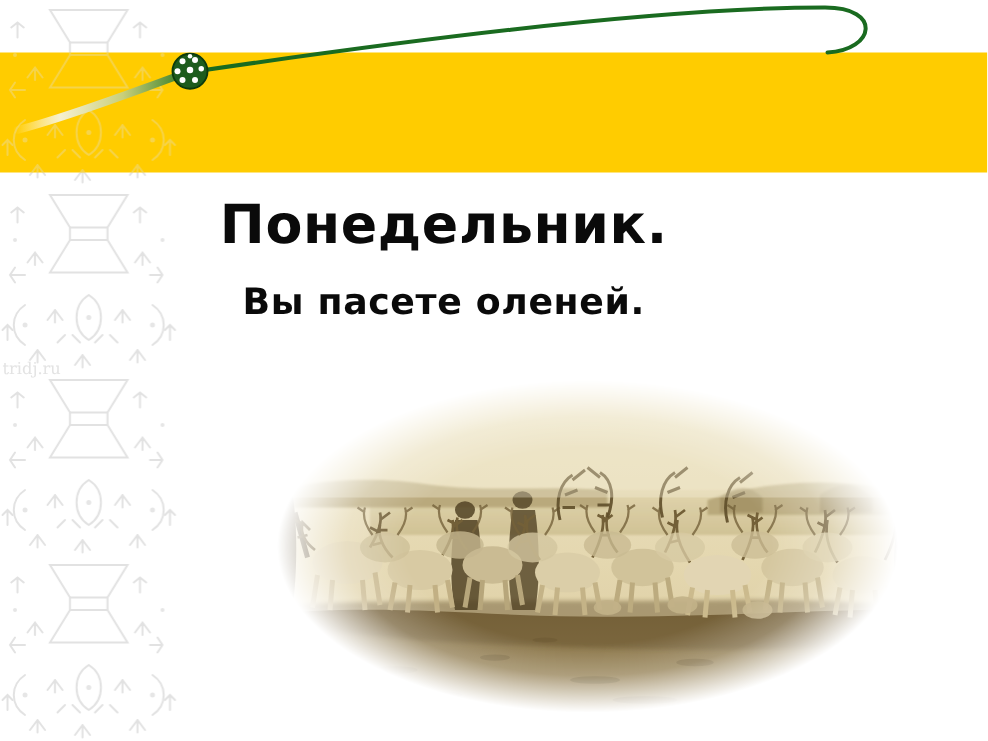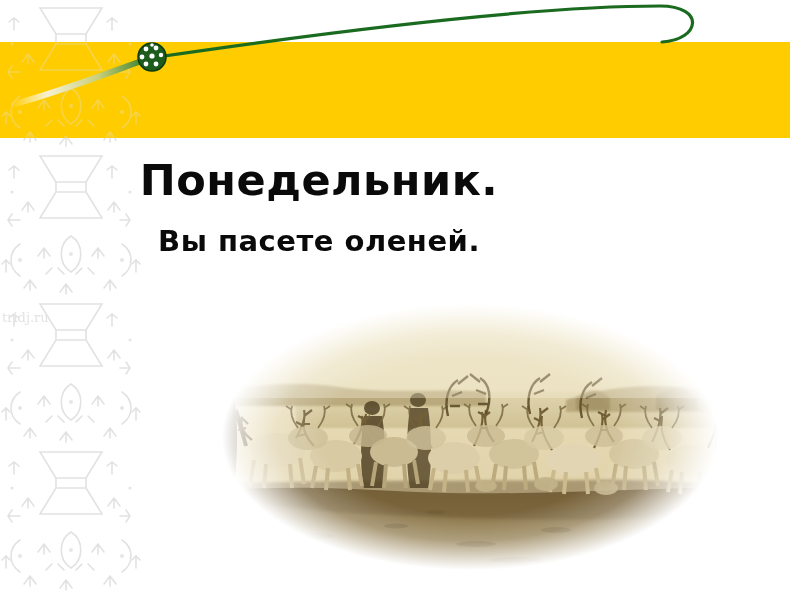--- a/index.html
+++ b/index.html
@@ -37,21 +37,20 @@
     position: absolute;
     left: 2px;
     top: 288px;
     font-family: "DejaVu Serif", serif;
     font-size: 13px;
     letter-spacing: 0px;
     color: #e3e3e3;
     z-index: 3;
     white-space: nowrap;
     user-select: none;
-    margin-top: 22px;
   }
 
   
   .banner {
     position: absolute;
     left: 0;
     top: 42px;
     width: 790px;
     height: 96px;
     background: #ffcc00;
@@ -85,20 +84,21 @@
   }
 
   
   .headline {
     position: absolute;
     left: 0;
     top: 150px;
     width: 638px;
     text-align: center;
     z-index: 5;
+    padding-left: 36px;
   }
   .headline-line {
     display: block;
     color: #0a0a0a;
     font-family: "DejaVu Sans", sans-serif;
     font-weight: bold;
     font-size: 43px;
     line-height: 60px;
     letter-spacing: 0.5px;
   }

